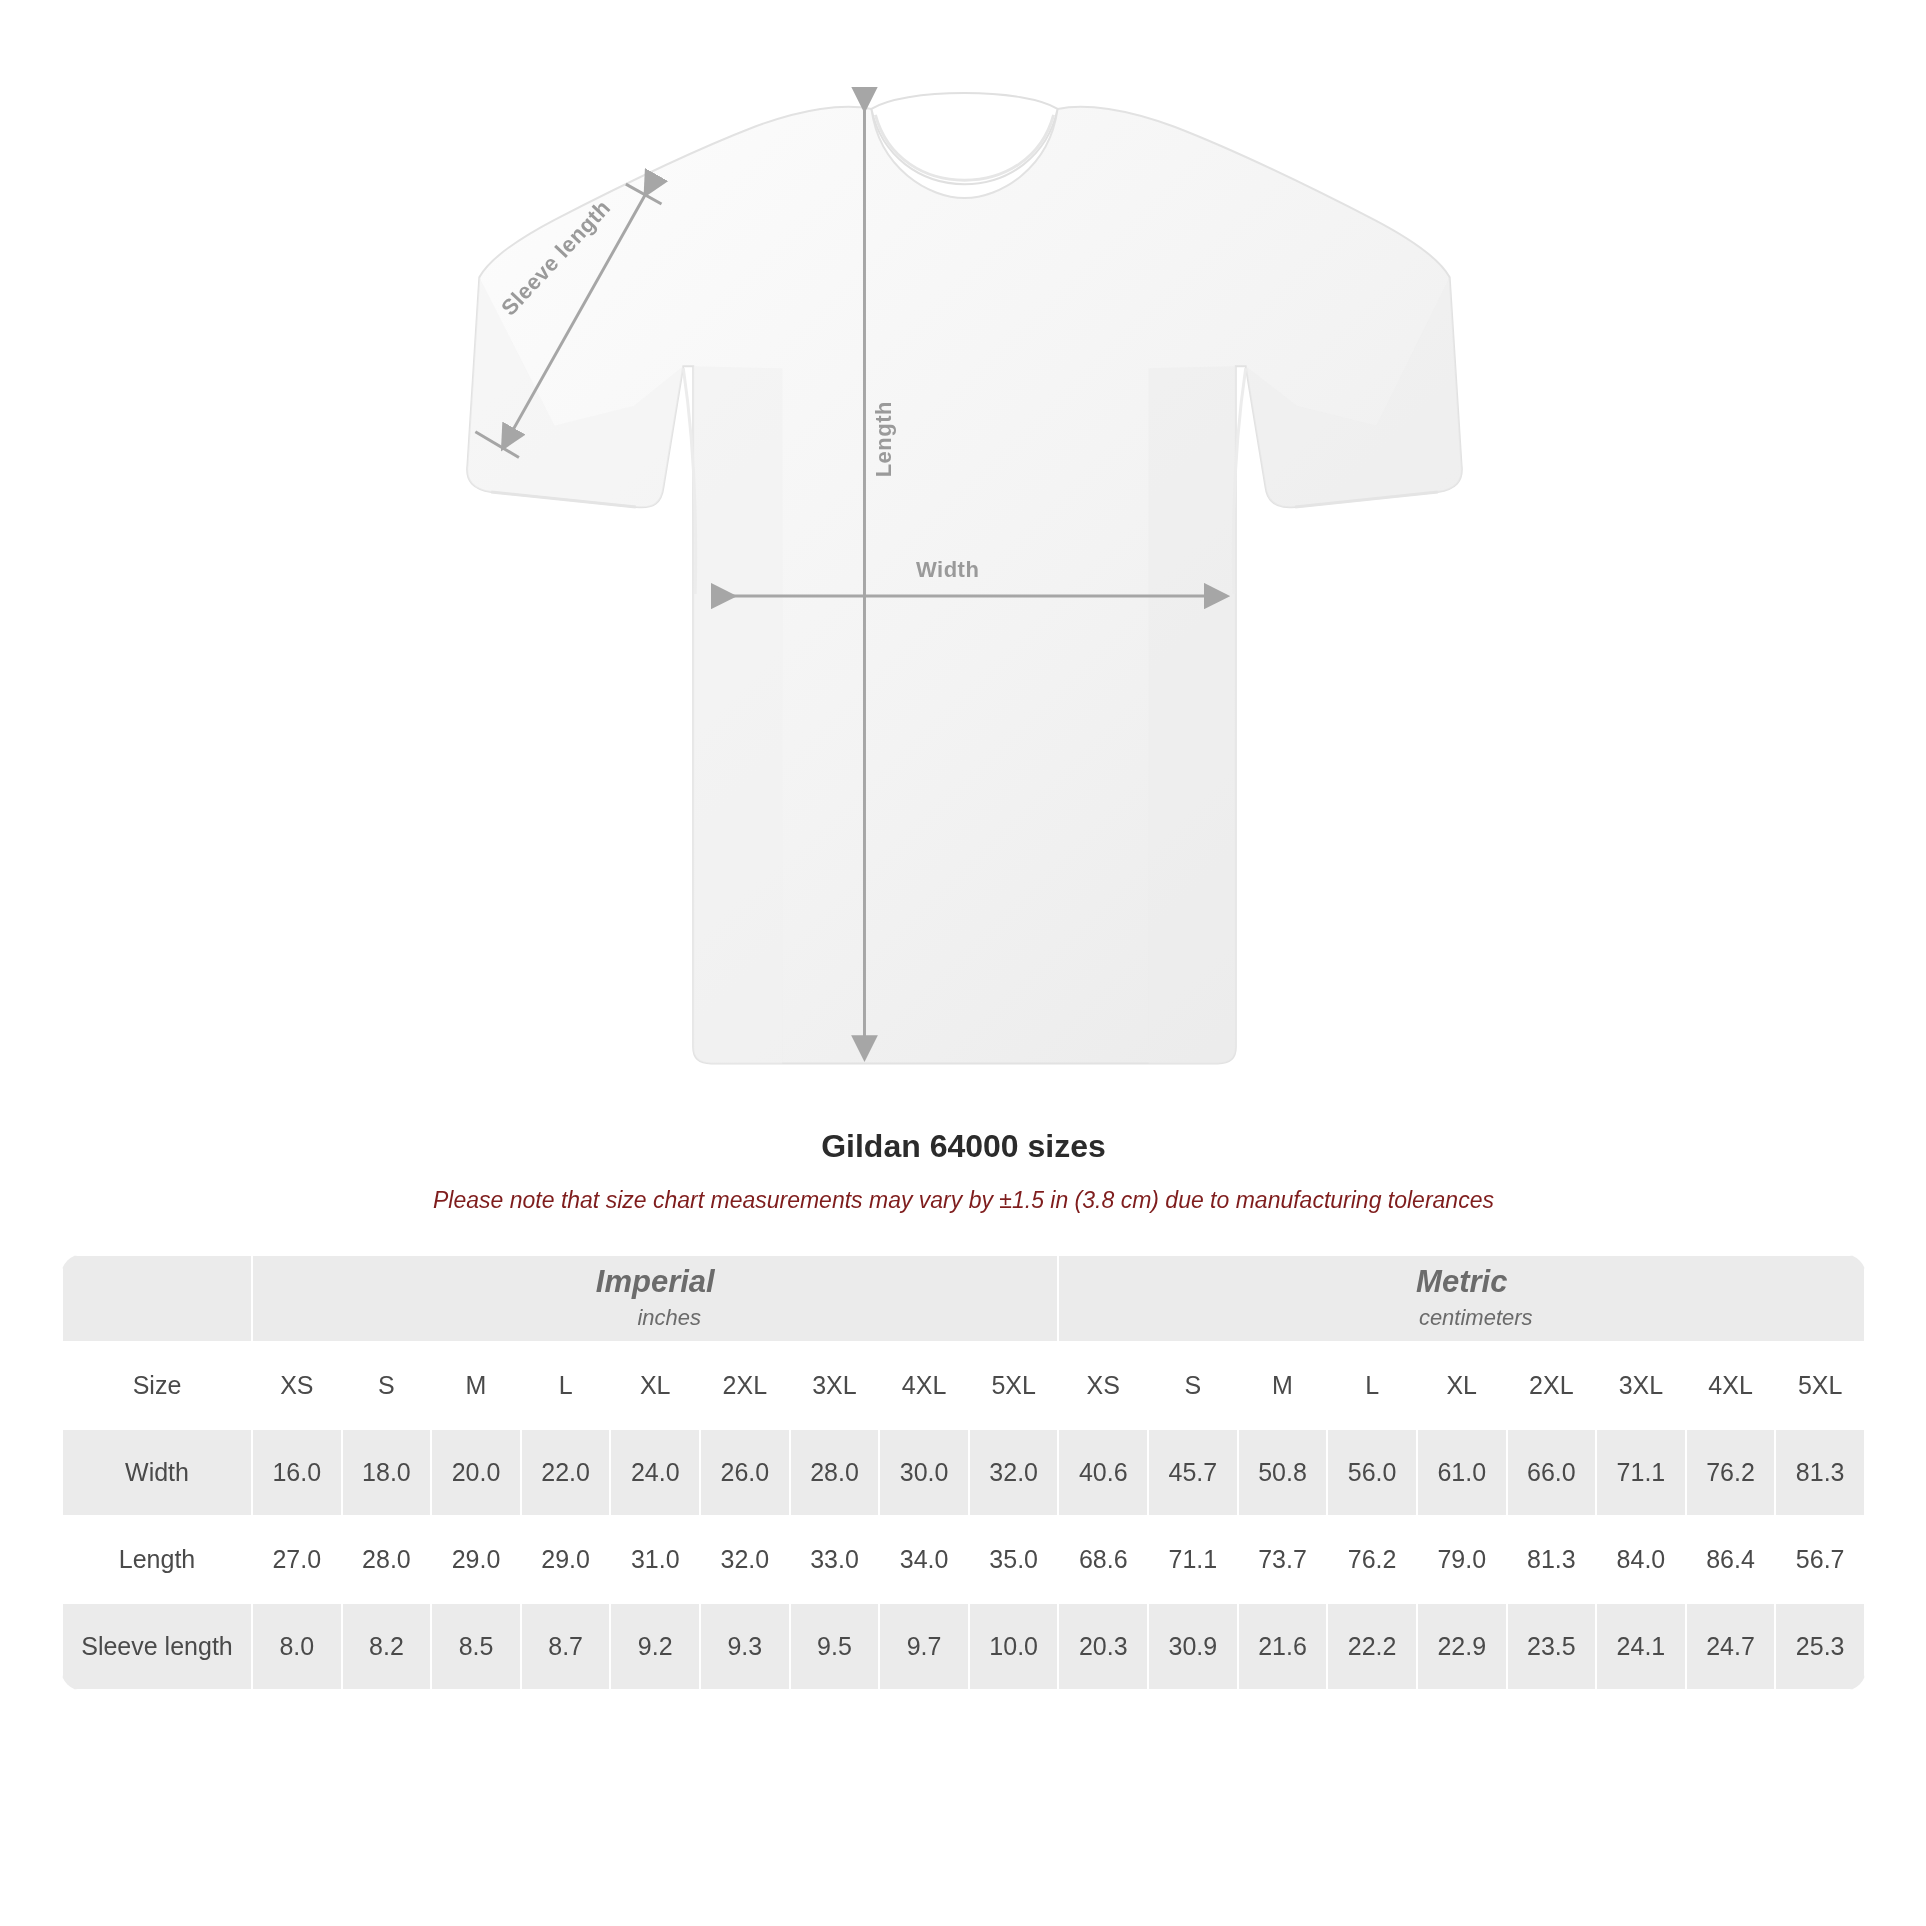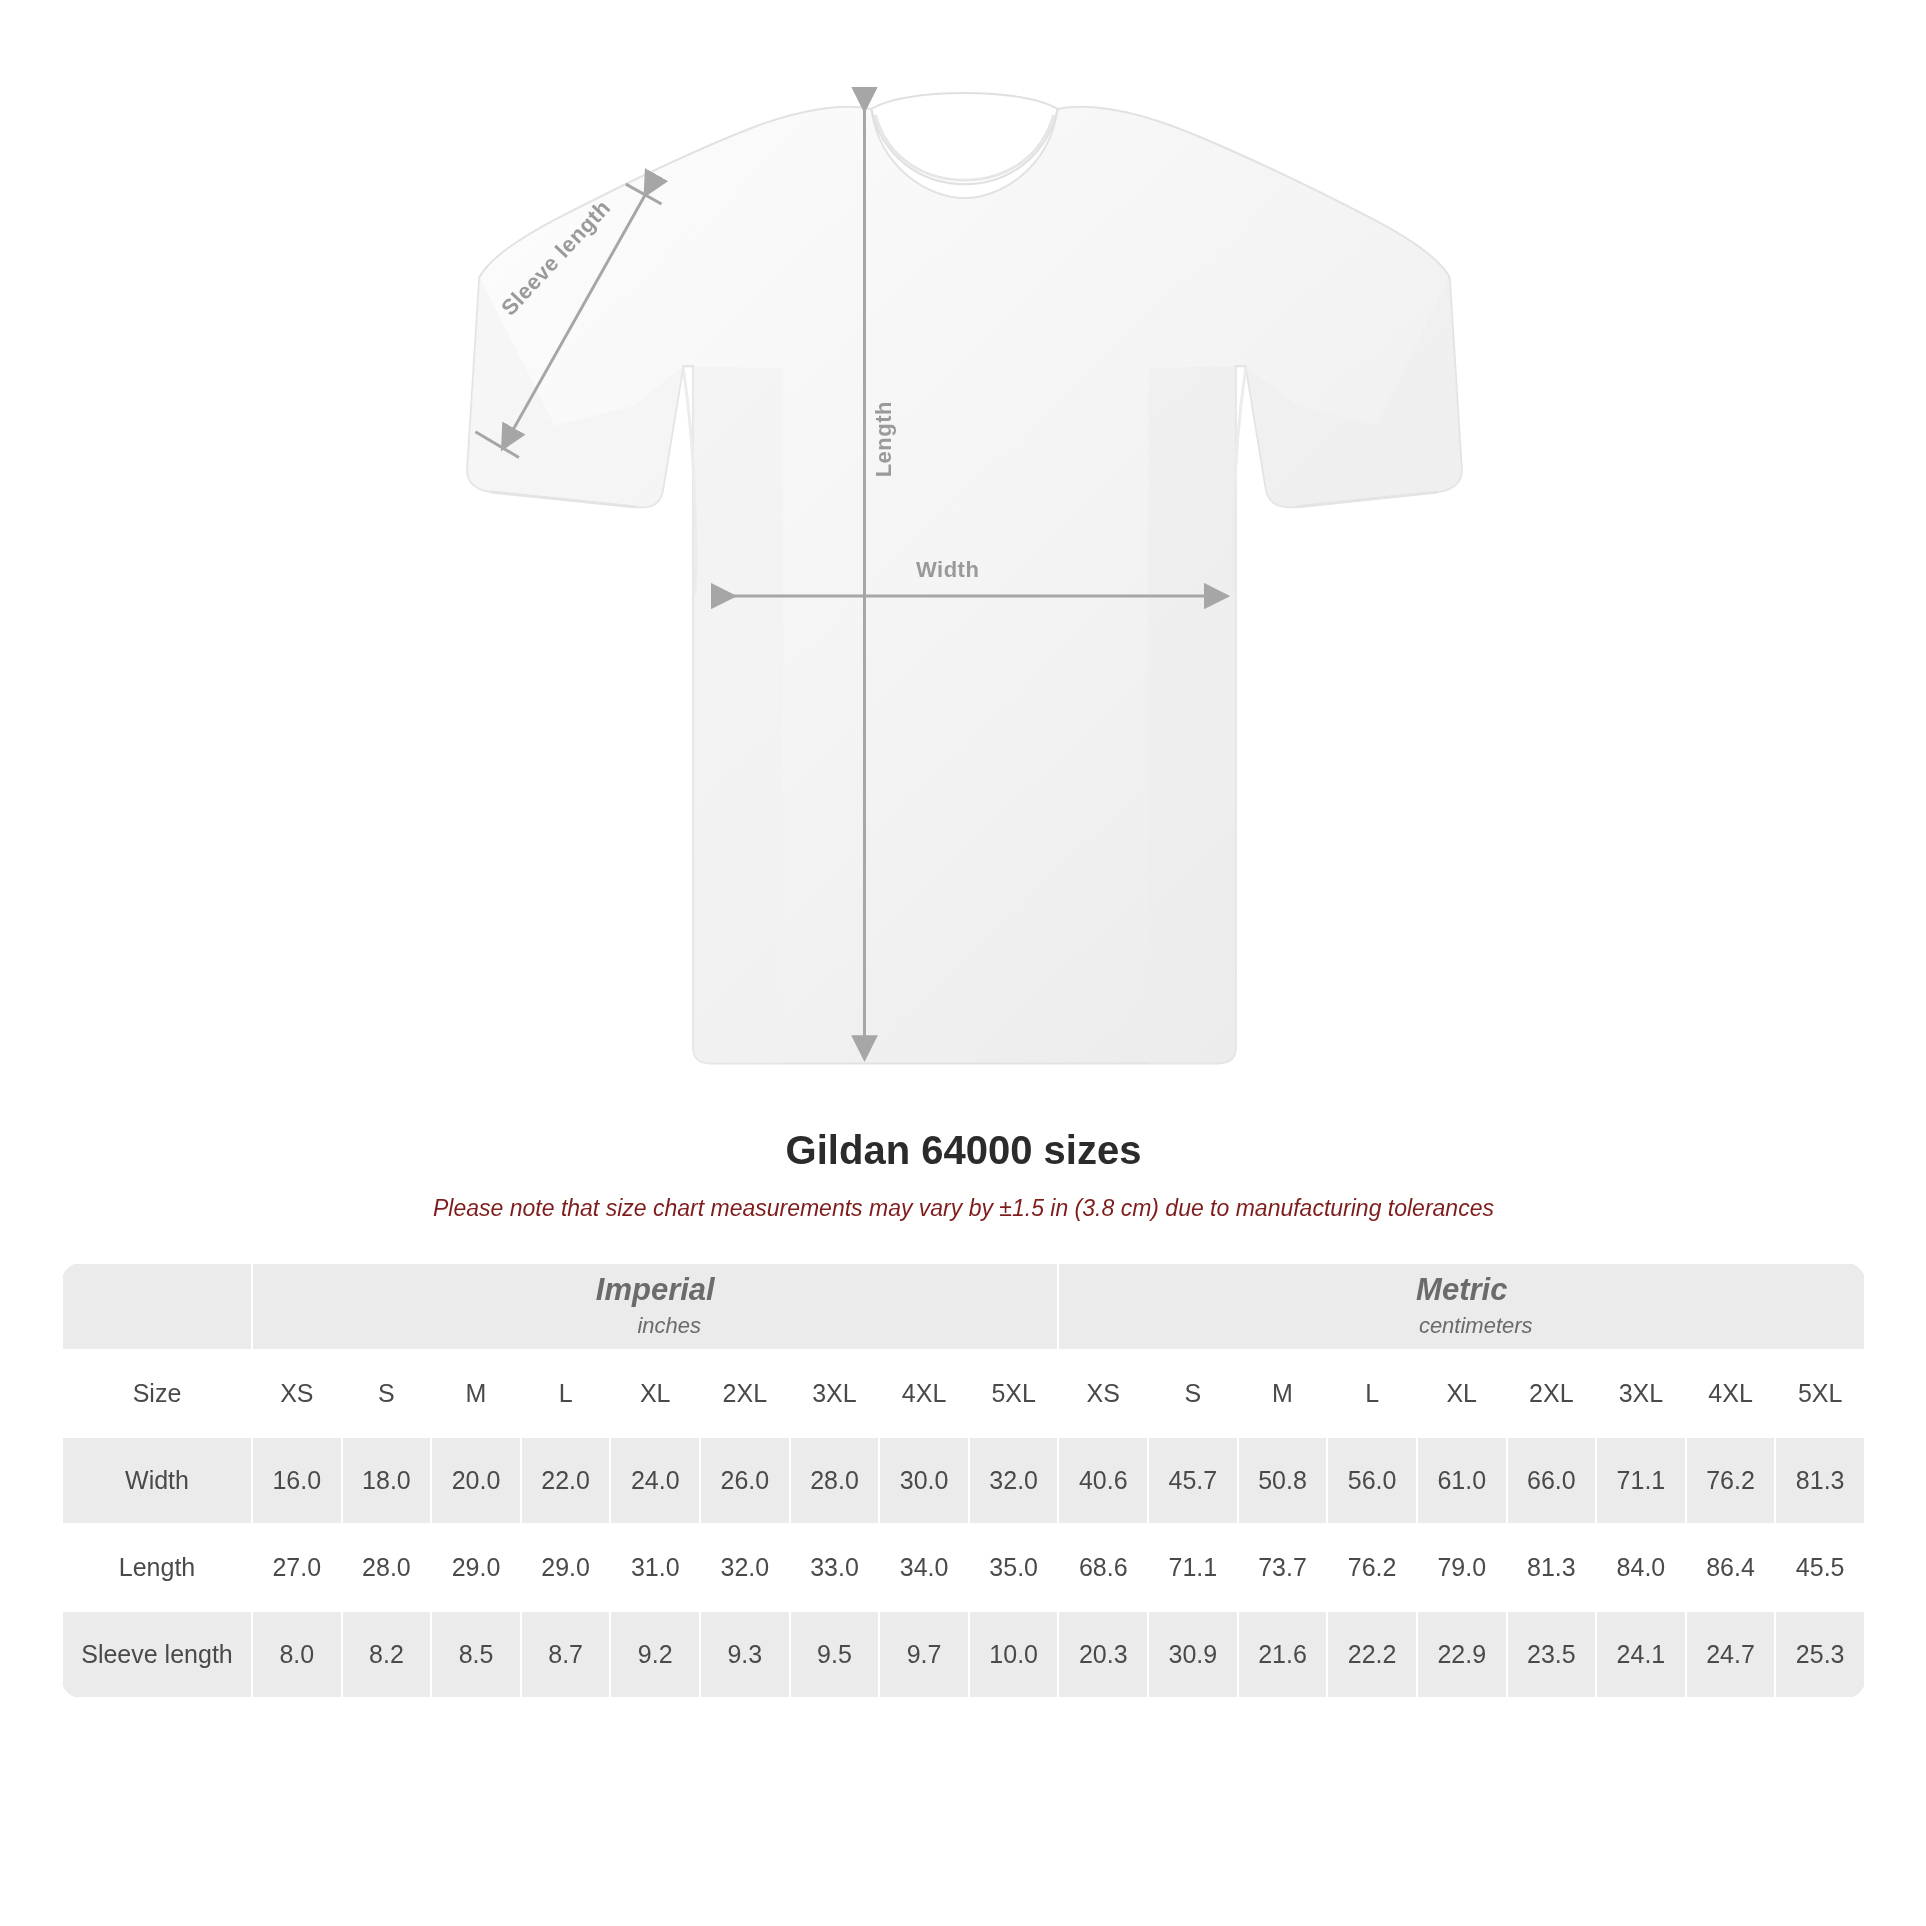--- a/index.html
+++ b/index.html
@@ -57,21 +57,21 @@
     transform: rotate(-47deg);
     transform-origin: center center;
   }
 
   
   .title-block {
     text-align: center;
     margin-top: 24px;
   }
   .chart-title {
-    font-size: 40px;
+    font-size: 32px;
     font-weight: bold;
     color: #2b2b2b;
     margin: 16px;
   }
   .chart-note {
     font-size: 23px;
     font-style: italic;
     color: #7f1d1d;
     margin-top: 22px;
   }
@@ -287,21 +287,21 @@
           <td>34.0</td>
           <td>35.0</td>
           <td>68.6</td>
           <td>71.1</td>
           <td>73.7</td>
           <td>76.2</td>
           <td>79.0</td>
           <td>81.3</td>
           <td>84.0</td>
           <td>86.4</td>
-          <td>45.5</td>
+          <td>56.7</td>
         </tr>
         <tr class="row-grey">
           <td class="row-head">Sleeve length</td>
           <td>8.0</td>
           <td>8.2</td>
           <td>8.5</td>
           <td>8.7</td>
           <td>9.2</td>
           <td>9.3</td>
           <td>9.5</td>

